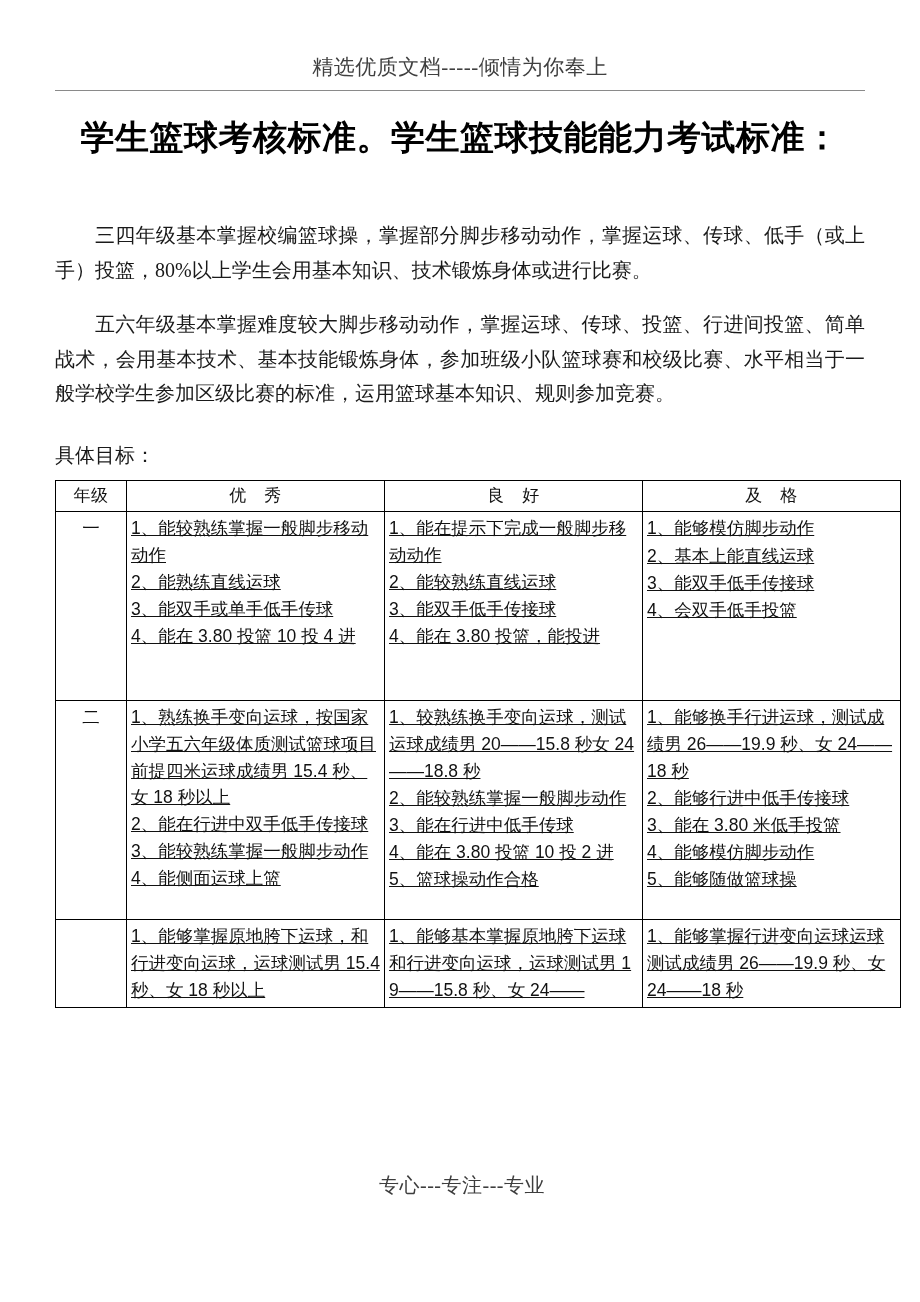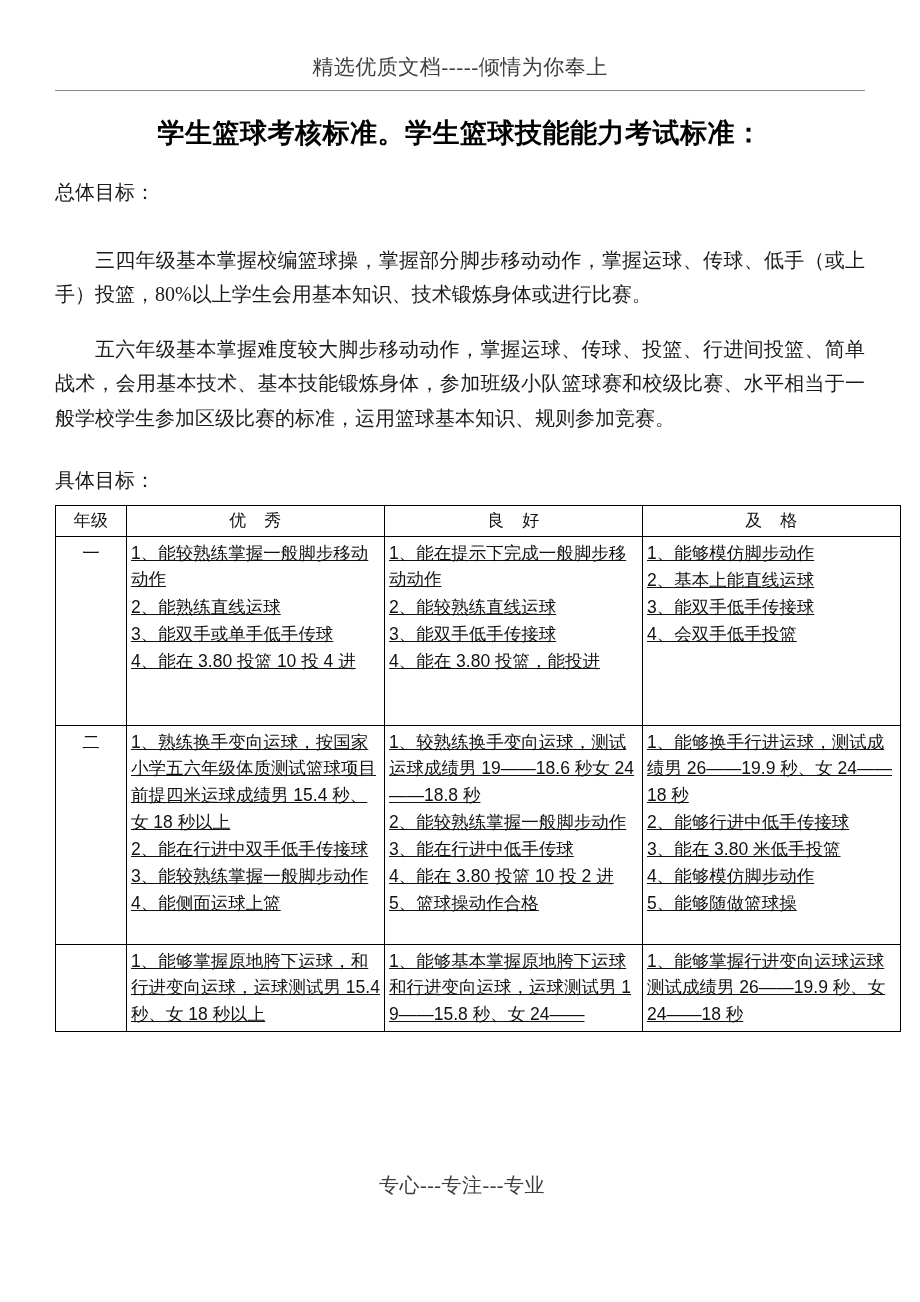--- a/index.html
+++ b/index.html
@@ -43,21 +43,21 @@
     width: 100%;
     height: 0;
   }
 
   
   .doc-title {
     margin-top: 26px;
     text-align: center;
     font-family: "Liberation Serif", "DejaVu Serif", serif;
     font-weight: bold;
-    font-size: 27px;
+    font-size: 34px;
     letter-spacing: 0.5px;
     line-height: 1.25;
     color: #000;
   }
 
   
   .section-label {
     margin-top: 26px;
     font-size: 20px;
     line-height: 1.5;
@@ -151,21 +151,20 @@
 
 <div class="page">
 
   <div class="header-band">
     <div class="header-text">精选优质文档-----倾情为你奉上</div>
     <hr class="header-rule">
   </div>
 
   <h1 class="doc-title">学生篮球考核标准。学生篮球技能能力考试标准：</h1>
 
-  <div class="section-label">总体目标：</div>
 
   <div class="spacer-lg"></div>
   <p class="para">三四年级基本掌握校编篮球操，掌握部分脚步移动动作，掌握运球、传球、低手（或上手）投篮，80%以上学生会用基本知识、技术锻炼身体或进行比赛。</p>
   <p class="para tight">五六年级基本掌握难度较大脚步移动动作，掌握运球、传球、投篮、行进间投篮、简单战术，会用基本技术、基本技能锻炼身体，参加班级小队篮球赛和校级比赛、水平相当于一般学校学生参加区级比赛的标准，运用篮球基本知识、规则参加竞赛。</p>
 
   <div class="section-label specific">具体目标：</div>
 
   <table class="std-table">
     <thead>
       <tr>
@@ -210,21 +209,21 @@
         <td>
           <ul class="crit">
             <li>1、熟练换手变向运球，按国家小学五六年级体质测试篮球项目前提四米运球成绩男 15.4 秒、女 18 秒以上</li>
             <li>2、能在行进中双手低手传接球</li>
             <li>3、能较熟练掌握一般脚步动作</li>
             <li>4、能侧面运球上篮</li>
           </ul>
         </td>
         <td>
           <ul class="crit">
-            <li>1、较熟练换手变向运球，测试运球成绩男 19——18.6 秒女 24——18.8 秒</li>
+            <li>1、较熟练换手变向运球，测试运球成绩男 20——15.8 秒女 24——18.8 秒</li>
             <li>2、能较熟练掌握一般脚步动作</li>
             <li>3、能在行进中低手传球</li>
             <li>4、能在 3.80 投篮 10 投 2 进</li>
             <li>5、篮球操动作合格</li>
           </ul>
         </td>
         <td>
           <ul class="crit">
             <li>1、能够换手行进运球，测试成绩男 26——19.9 秒、女 24——18 秒</li>
             <li>2、能够行进中低手传接球</li>

